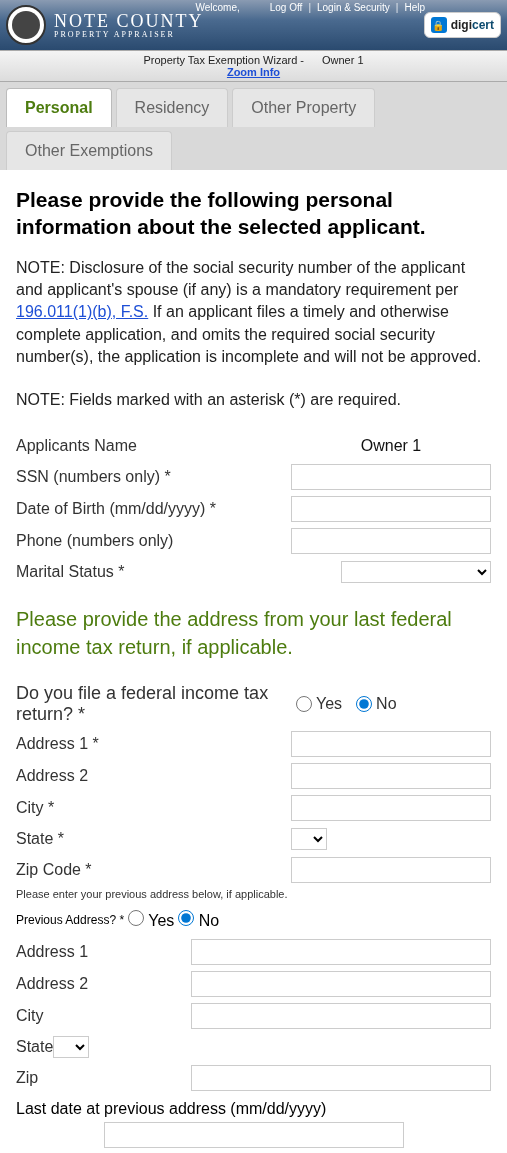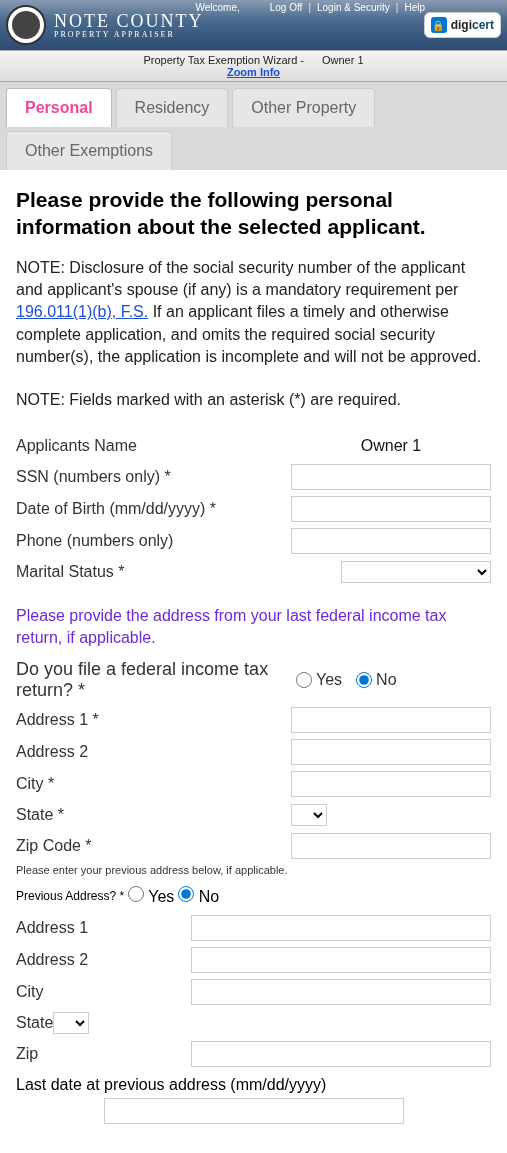--- a/index.html
+++ b/index.html
@@ -51,40 +51,40 @@
   .wizardbar .zoom { color:#1e4fd6; text-decoration:underline; cursor:pointer; font-weight:bold; }
 
   
   .tabbar { background:#d9d9d9; padding:6px 6px 0 6px; }
   .tabrow { display:flex; gap:4px; margin-bottom:4px; }
   .tab {
     padding:10px 18px; font-size:16px; color:#666; cursor:pointer;
     background:#e6e6e6; border:1px solid #ccc; border-bottom:none;
     border-radius:4px 4px 0 0;
   }
-  .tab.active { background:#fff; color:#ec4899; font-weight:bold; border-color:#bbb; }
+  .tab.active { background:#fff; color:#4d7c0f; font-weight:bold; border-color:#bbb; }
 
   
   .content { padding:12px 16px 20px 16px; position:relative; }
   .content h2 { font-size:21px; font-weight:bold; line-height:1.3; margin-bottom:16px; }
   .note { font-size:16px; color:#222; line-height:1.4; margin-bottom:20px; }
   .note a.statute { color:#1e4fd6; text-decoration:underline; }
 
   .form-section { font-family: Arial, sans-serif; }
   .field-row { display:flex; align-items:center; padding:3px 0; min-height:30px; }
   .field-row .label { flex:1; font-size:16px; color:#333; }
   .field-row .value { font-size:16px; color:#111; width:200px; text-align:center; }
   .field-row input[type="text"] {
     width:200px; height:26px; border:1px solid #ccc; background:#fff; padding:2px 4px; font-size:14px;
   }
   .field-row select { border:1px solid #ccc; background:#fff; height:22px; font-size:12px; }
   .field-row select.wide { width:150px; }
   .field-row select.narrow { width:36px; }
 
-  .section-text { font-size:16px; color:#6d28d9; margin:18px 0 6px 0; line-height:1.4; }
+  .section-text { font-size:20px; color:#4d7c0f; margin:18px 0 19px 0; line-height:1.4; }
 
   .radio-row { display:flex; align-items:center; padding:3px 0; gap:4px; }
   .radio-row .label { font-size:18px; color:#333; margin-right:6px; }
   .radio-row label { font-size:16px; color:#333; margin-right:10px; display:flex; align-items:center; gap:4px; }
   input[type="radio"] { width:16px; height:16px; accent-color:#0077d4; }
 
   .small-note { font-size:11px; color:#333; margin:2px 0 10px 0; }
 
   .prev-block .field-row input[type="text"] { width:300px; margin-left:auto; }
   .prev-block .field-row { justify-content:space-between; }

